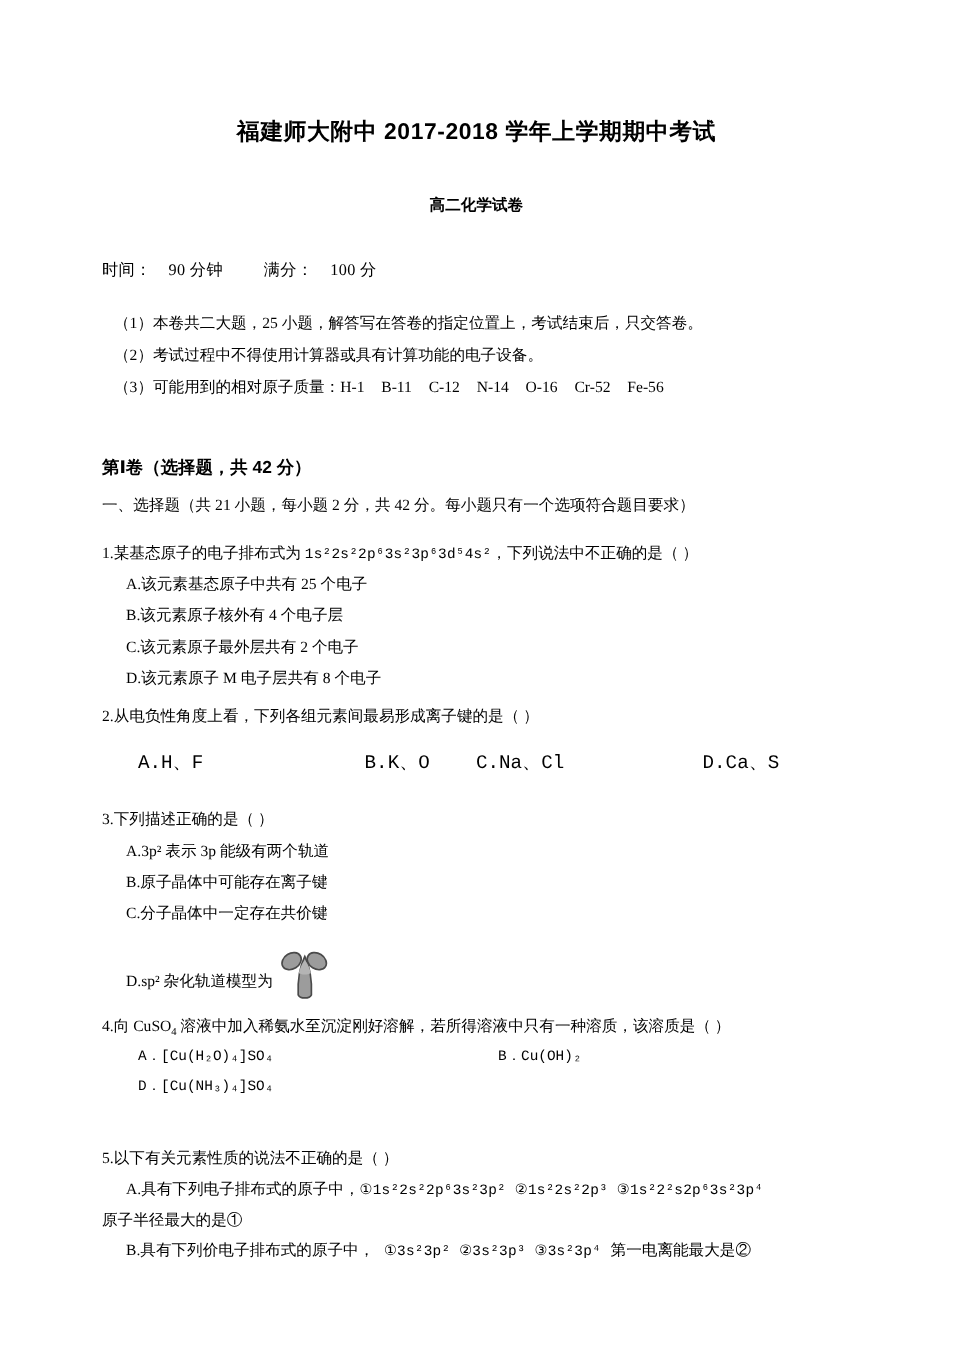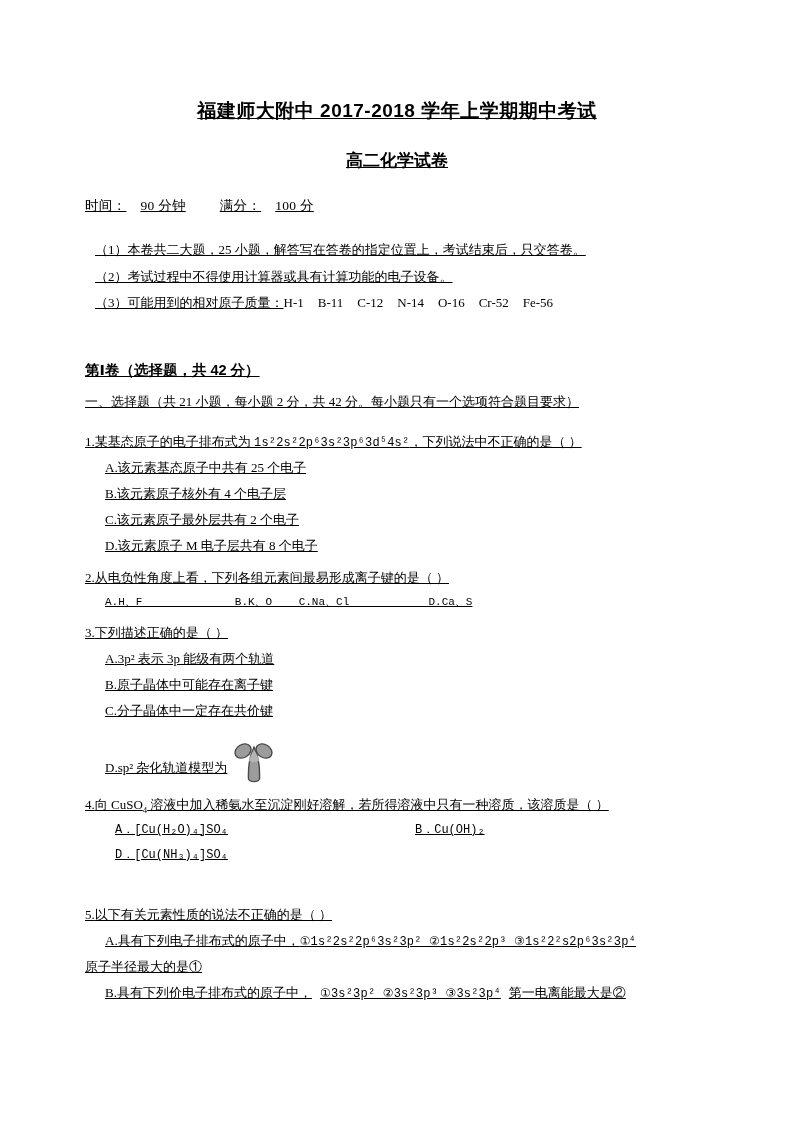--- a/index.html
+++ b/index.html
@@ -13,38 +13,37 @@
     font-family: "Liberation Serif", "DejaVu Serif", serif;
     color: #000000;
     overflow: hidden;
   }
   .page {
     position: relative;
     width: 794px;
     height: 1123px;
     box-sizing: border-box;
     padding: 0 85px;
-    text-decoration: underline;
   }
   .title-main {
     text-align: center;
     font-family: "Liberation Sans", "DejaVu Sans", sans-serif;
     font-weight: bold;
     font-size: 19px;
     letter-spacing: 0.5px;
     margin: 0;
     padding-top: 100px;
     line-height: 1.2;
   }
   .title-sub {
     text-align: center;
     font-family: "Liberation Sans", "DejaVu Sans", sans-serif;
     font-weight: bold;
-    font-size: 17px;
-    margin: 4px;
+    font-size: 13px;
+    margin: 16px;
     padding-top: 24px;
     line-height: 1.2;
   }
   .meta-line {
     font-size: 13.5px;
     margin: 0;
     padding-top: 22px;
     letter-spacing: 0.3px;
   }
   .meta-line .gap-s { display: inline-block; width: 14px; }
@@ -106,24 +105,24 @@
   }
   .opt-row {
     display: flex;
     padding-left: 30px;
     line-height: 2.1;
   }
   .opt-row > .cell-a { width: 300px; flex: none; }
   .opt-row > .cell-b { flex: none; }
   .inline-opts {
     font-family: "Liberation Mono", "DejaVu Sans Mono", monospace;
-    font-size: 11px;
+    font-size: 16px;
     padding-left: 20px;
     line-height: 2.1;
-    margin: 0;
+    margin: 10px;
     white-space: pre;
   }
   sup, sub {
     font-size: 0.68em;
     line-height: 0;
   }
   .cfg { letter-spacing: 0.2px; }
   .mono { font-family: "Liberation Mono", "DejaVu Sans Mono", monospace; font-size: 12px; }
 
   .orbital-line {

